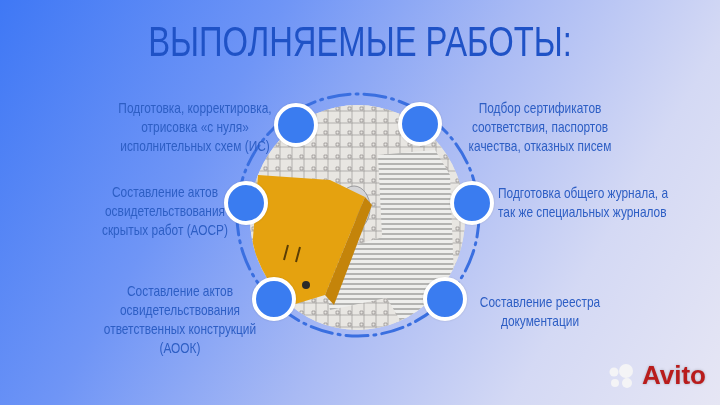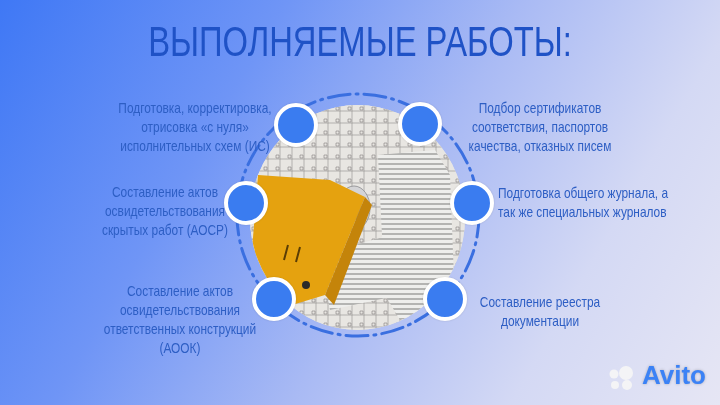--- a/index.html
+++ b/index.html
@@ -11,22 +11,22 @@
     letter-spacing:0px;transform:scaleX(0.78);transform-origin:center;line-height:56px;}
   .label{position:absolute;color:#2d5ec4;font-size:14.5px;line-height:19px;
     text-align:center;transform:scaleX(0.82);transform-origin:center;white-space:nowrap;}
   .label.right-align{text-align:left;transform-origin:left center;}
   .hub{position:absolute;width:36px;height:36px;border-radius:50%;
     background:#3a7cf0;border:4px solid #ffffff;box-sizing:content-box;
     box-shadow:0 0 2px rgba(0,0,0,0.15);}
   .photo{position:absolute;left:250px;top:105px;width:215px;height:225px;border-radius:50%;
     overflow:hidden;background:#e4e2de;}
   .ring{position:absolute;left:0;top:0;}
-  .watermark{position:absolute;right:14px;bottom:14px;color:#3b82f6;font-size:26px;font-weight:bold;
-    display:flex;align-items:flex-end;gap:6px;text-shadow:0 0 3px rgba(0,0,0,0.25);}
+  .watermark{position:absolute;right:14px;bottom:14px;color:#b91c1c;font-size:26px;font-weight:bold;
+    display:flex;align-items:center;gap:6px;text-shadow:0 0 3px rgba(0,0,0,0.25);}
 </style>
 </head>
 <body>
 
 <div class="title">ВЫПОЛНЯЕМЫЕ РАБОТЫ:</div>
 
 <svg class="ring" width="720" height="405">
   <circle cx="358" cy="215" r="121" fill="none" stroke="#3a6fe0" stroke-width="3" stroke-dasharray="22 6 2 6" stroke-linecap="round"></circle>
 </svg>
 

